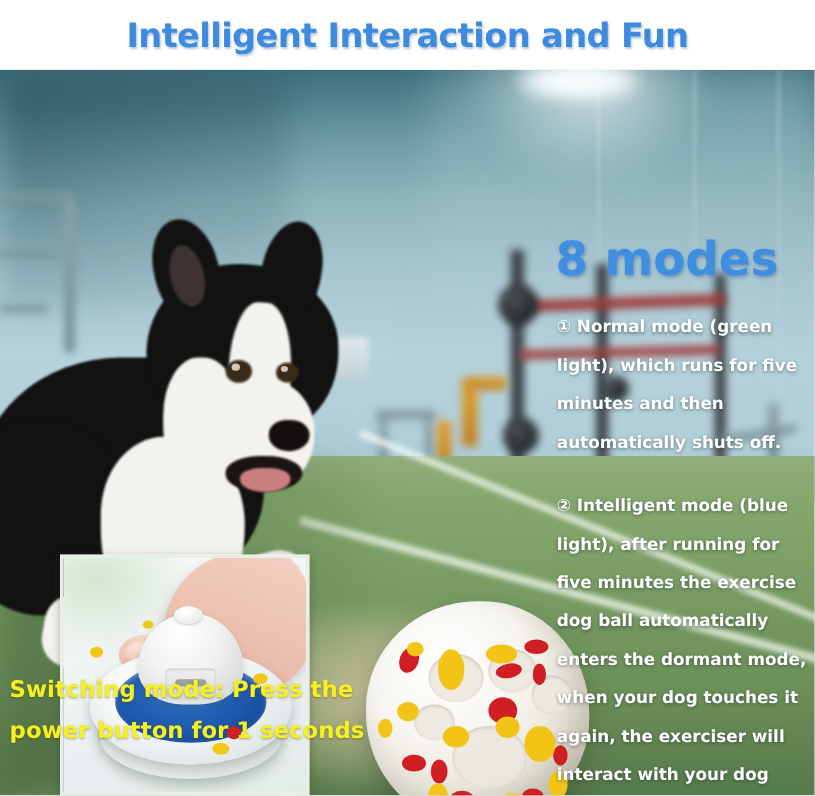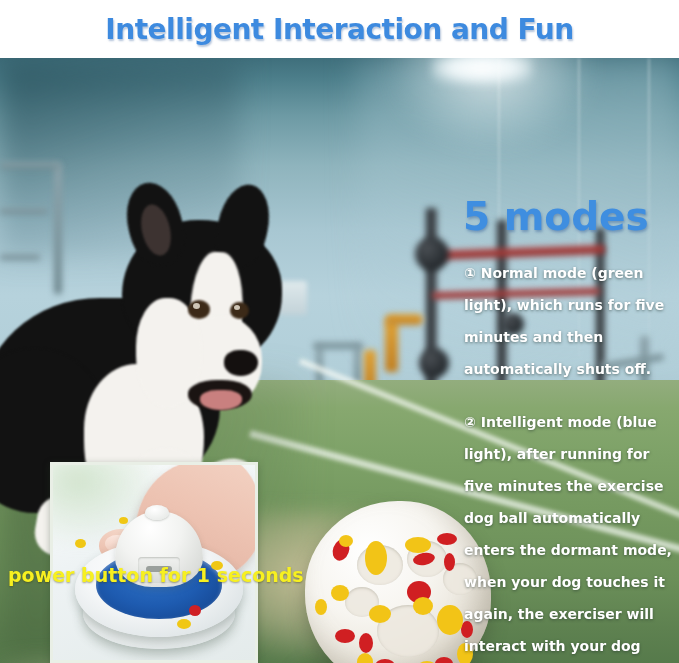--- a/index.html
+++ b/index.html
@@ -410,21 +410,22 @@
       <div class="device-port"></div>
 
       <div class="ispot iy" style="left:22px;top:74px;width:11px;height:9px;"></div>
       <div class="ispot iy" style="left:158px;top:96px;width:12px;height:9px;"></div>
       <div class="ispot iy" style="left:124px;top:154px;width:14px;height:10px;"></div>
       <div class="ispot ir" style="left:136px;top:140px;width:12px;height:11px;"></div>
       <div class="ispot iy" style="left:66px;top:52px;width:9px;height:7px;"></div>
     </div>
 
     <div class="caption">
+      <div>Switching mode: Press the</div>
       <div>power button for 1 seconds</div>
     </div>
 
-    <div class="modes-heading">5 modes</div>
+    <div class="modes-heading">8 modes</div>
     <div class="copy p1">① Normal mode (green light), which runs for five minutes and then automatically shuts off.</div>
     <div class="copy p2">② Intelligent mode (blue light), after running for five minutes the exercise dog ball automatically enters the dormant mode, when your dog touches it again, the exerciser will interact with your dog again.</div>
 
   </div>
 </div>
 
 </body></html>

